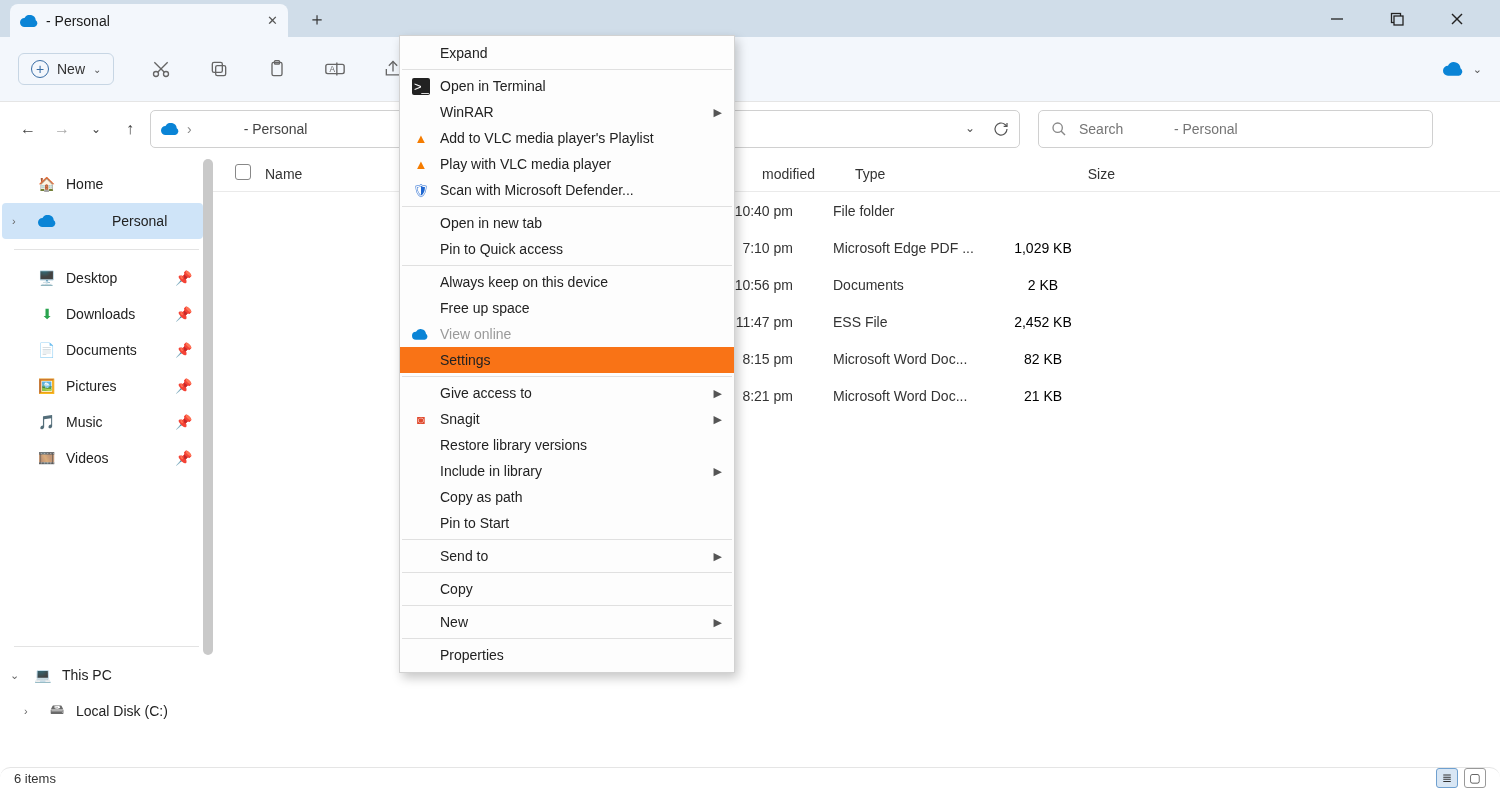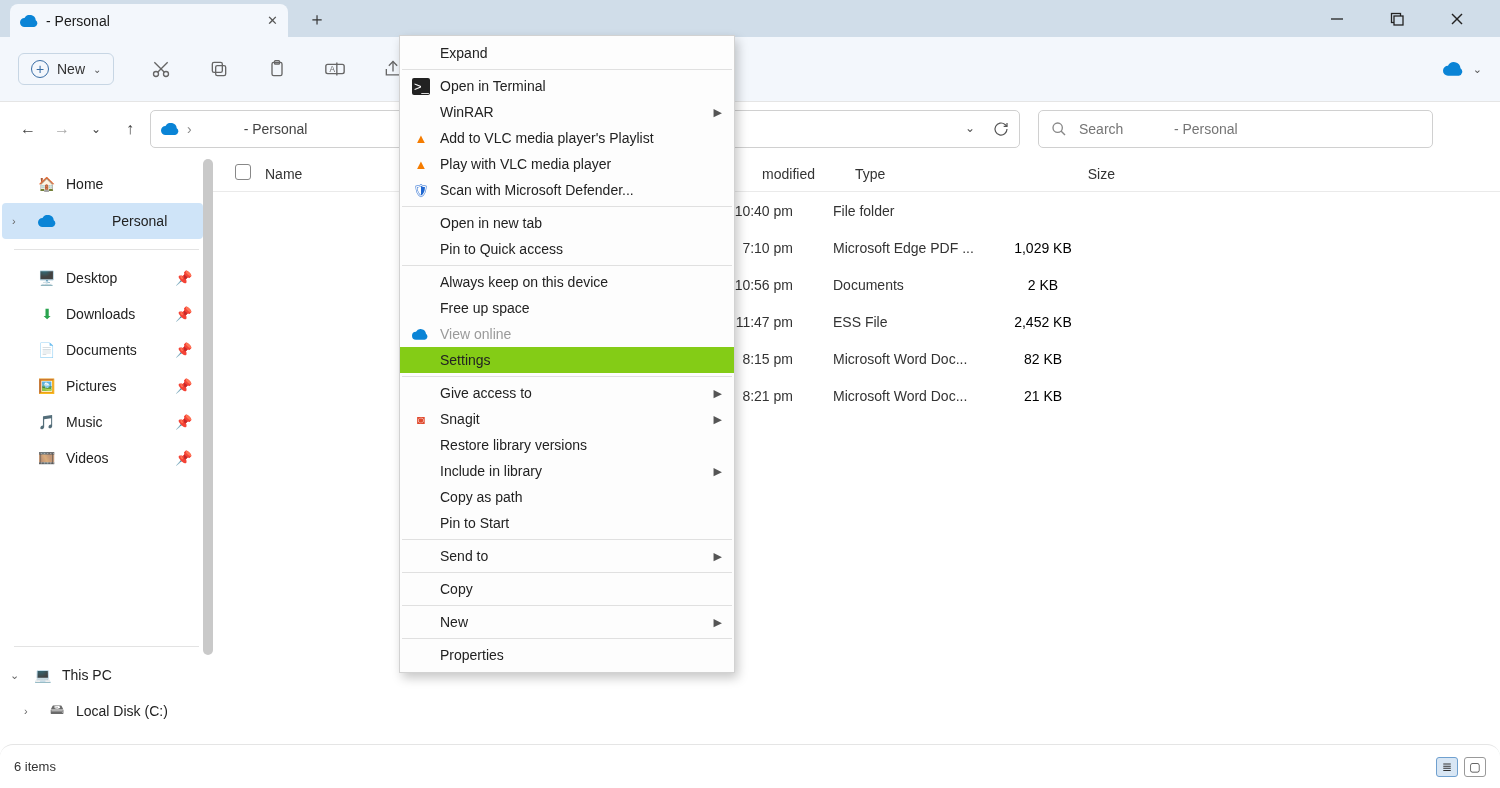--- a/index.html
+++ b/index.html
@@ -46,29 +46,29 @@
   .col-date{width:170px; text-align:right; padding-right:40px;}
   .col-type{width:160px;}
   .col-size{width:100px; text-align:right;}
   .chkbox{ width:16px;height:16px;border:1.3px solid #888;border-radius:3px; display:inline-block;}
   .rows .row{ display:flex; height:37px; align-items:center; color:#333;}
   .row .c-name{width:450px;}
   .row .c-date{width:170px; text-align:right; padding-right:40px; color:#333;}
   .row .c-type{width:160px; color:#333;}
   .row .c-size{width:100px; text-align:center; color:#000000;}
 
-  .statusbar{ position:absolute; bottom:0; left:0; right:0; height:44px; border-top:1px solid #e5e5e5; display:flex; align-items:center; padding:0 14px; font-size:13px; color:#333; background:#fff;border-radius:13px;}
+  .statusbar{ position:absolute; bottom:0; left:0; right:0; height:21px; border-top:1px solid #e5e5e5; display:flex; align-items:center; padding:0 14px; font-size:13px; color:#333; background:#fff;border-radius:13px;}
   .viewbtns{margin-left:auto; display:flex; gap:6px;}
   .vb{ width:22px;height:20px;border:1px solid #999; border-radius:3px; display:flex;align-items:center;justify-content:center; font-size:12px;}
   .vb.active{background:#d8e6f4; border-color:#6fa0cf;}
 
   .ctxmenu{ position:absolute; left:399px; top:35px; width:336px; background:#fdfdfd; border:1px solid #d2d2d2; box-shadow:3px 5px 10px rgba(0,0,0,.22); z-index:50; padding:4px 0;}
   .ctx-item{ height:26px; display:flex; align-items:center; padding:0 14px 0 40px; position:relative; color:#222;}
   .ctx-item.bold{font-weight:400;}
-  .ctx-item.hov{background:#84cc16;}
+  .ctx-item.hov{background:#f97316;}
   .ctx-item.dis{color:#9a9a9a;}
   .ctx-sep{height:1px; background:#e0e0e0; margin:3px 2px;}
   .ctx-item .sub{ position:absolute; right:12px; color:#555; font-size:11px;}
   .ctx-item .ic{ position:absolute; left:12px; width:18px; text-align:center; font-size:13px;}
   .vlc{color:#f57c00;}
   .shield{color:#1e66d0;}
   .cloudc{color:#0a84d6;}
   .snag{color:#e04a2e;}
   .term{background:#222;color:#fff;font-size:9px;padding:1px 2px;border-radius:2px;}
   .rar{background:#6b2; background:linear-gradient(#8b5,#c73);width:14px;height:14px;border-radius:2px;}

